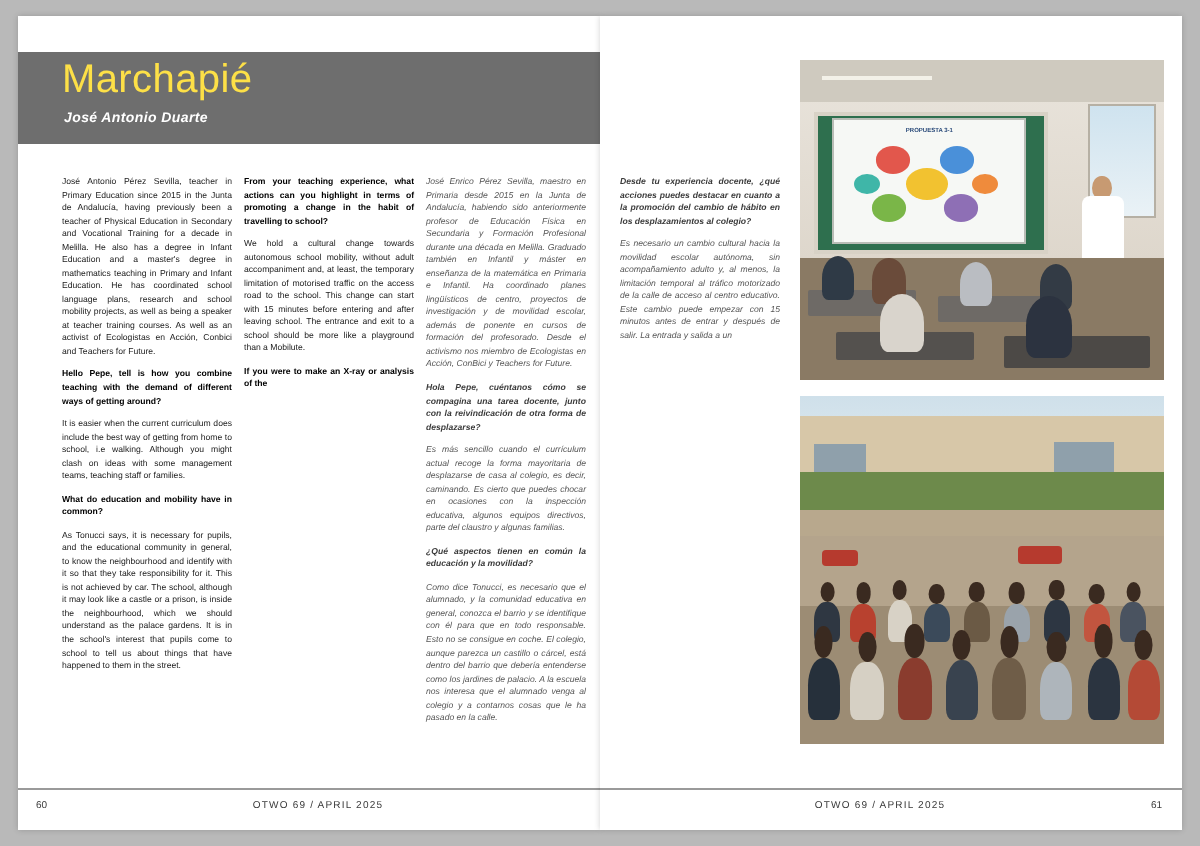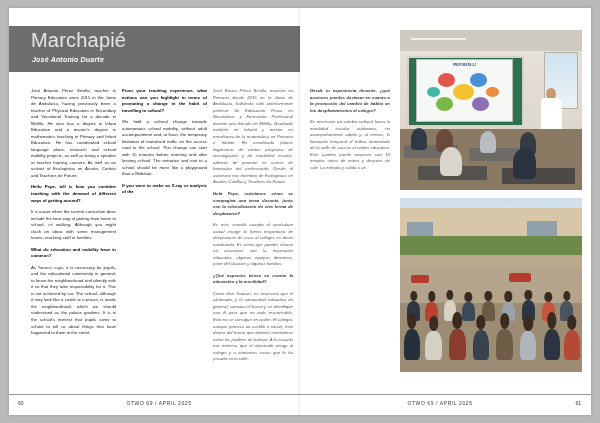--- a/index.html
+++ b/index.html
@@ -34,21 +34,21 @@
   .title-band {
     position: absolute;
     left: 0; top: 18px;
     width: 291px;
     height: 46px;
     background: #6e6e6e;
   }
   .title-band .title {
     position: absolute;
     left: 22px; top: 3px;
-    color: #e5e5e5;
+    color: #fde047;
     font-size: 20px;
     font-weight: 400;
     letter-spacing: 0.2px;
   }
   .title-band .subtitle {
     position: absolute;
     left: 23px; top: 30px;
     color: #ffffff;
     font-size: 7px;
     font-style: italic;

